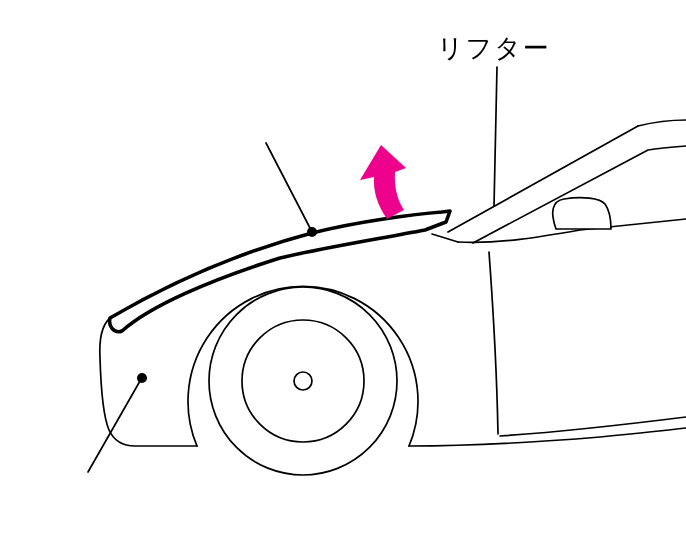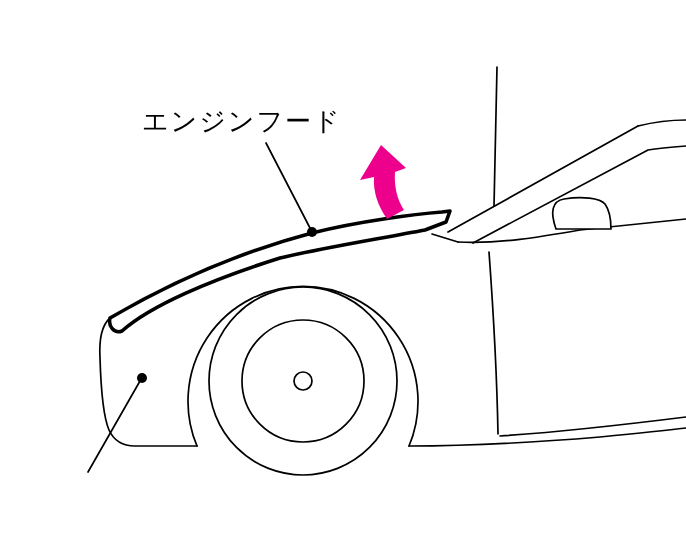--- a/index.html
+++ b/index.html
@@ -93,17 +93,17 @@
              C 394,186 397,200 404,210 Z"></path>
 
     <path d="M 497,67 L 494,206"></path>
     <path d="M 266,143 L 310,228"></path>
     <path d="M 88,472 L 140,381"></path>
 
     <circle cx="312" cy="232" r="5" fill="var(--line-color)" stroke="none"></circle>
     <circle cx="142" cy="378" r="5" fill="var(--line-color)" stroke="none"></circle>
   </svg>
 
-  <div class="callout-label label-engine-hood">エンジンフード</div>
 
+  <div class="callout-label label-lifter">リフター</div>
 
 
 </div>
 
 </body></html>

